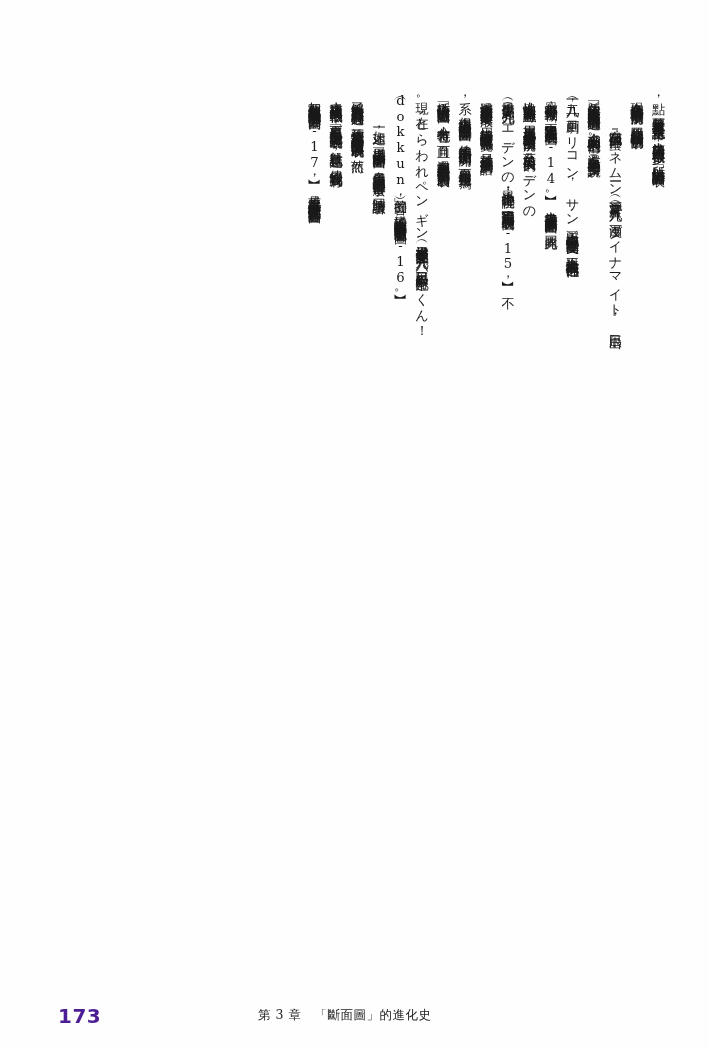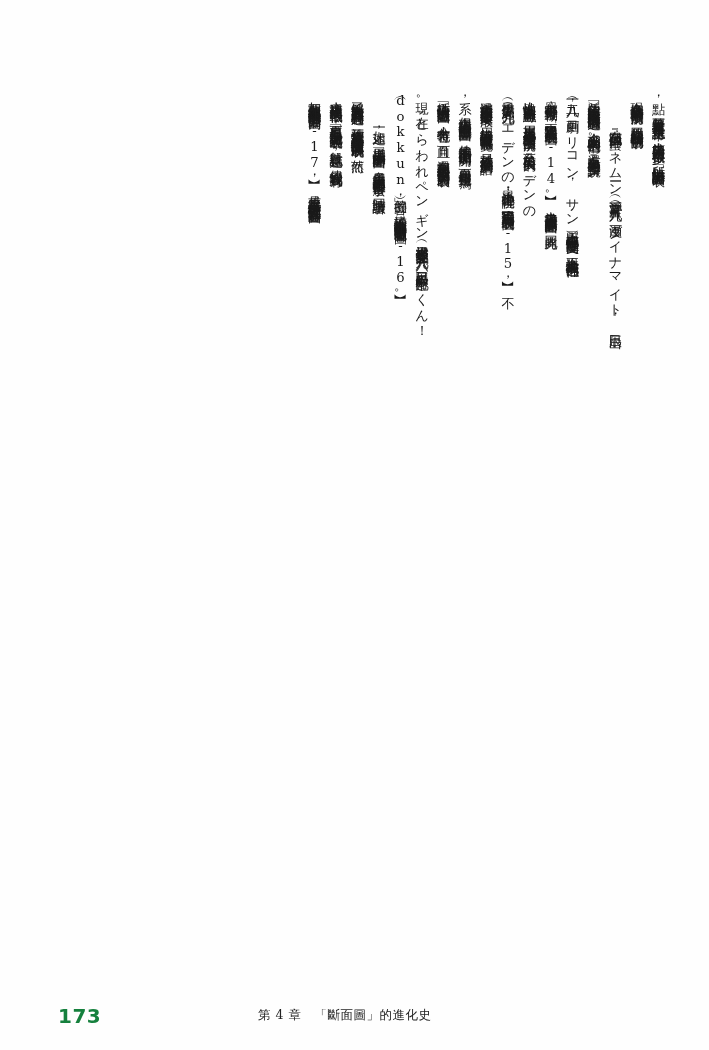--- a/index.html
+++ b/index.html
@@ -57,21 +57,21 @@
     width: 709px;
     height: 30px;
   }
   .page-number {
     position: absolute;
     left: 58px;
     bottom: 0;
     font-size: 20px;
     font-weight: bold;
     font-family: "DejaVu Sans", "Liberation Sans", sans-serif;
-    color: #15803d;
+    color: #4c1d95;
     letter-spacing: 0.5px;
   }
   .chapter-label {
     position: absolute;
     left: 258px;
     bottom: 4px;
     font-size: 12.5px;
     color: #222;
     font-family: "DejaVu Serif", "Liberation Serif", serif;
     letter-spacing: 0.5px;
@@ -97,16 +97,16 @@
     <div class="col">現。在『とらわれペンギン（被横刀奪愛的企鵝）』（一九八六，辰巳出版）中搭配「どくん！</div>
     <div class="col">（dokkun）」的擬音，描繪了在女性陰道內射精的「透視斷面圖」【圖4-16】。</div>
     <div class="col">　　一如上述，早期成人漫畫中的「斷面圖」，多是用來說明人體內發生了什麼事，同時讓讀者</div>
     <div class="col">了解男女雙方的狀態和行為的過程，被作家們認為是一種可勾起讀者性方面情感的表現。然而，</div>
     <div class="col">這種表現使用的頻率很低，而且也不是普遍「記號化」的表現。一般雜誌也是，儘管也能找到有</div>
     <div class="col">如五藤加純那種用來表現滑稽感的描寫【圖4-17】，或是水無月十三那種性教育式的性器官斷面圖</div>
   </div>
 
   <div class="footer">
     <div class="page-number">173</div>
-    <div class="chapter-label">第 4 章　「斷面圖」的進化史</div>
+    <div class="chapter-label">第 3 章　「斷面圖」的進化史</div>
   </div>
 
 </div>
 
 </body></html>

